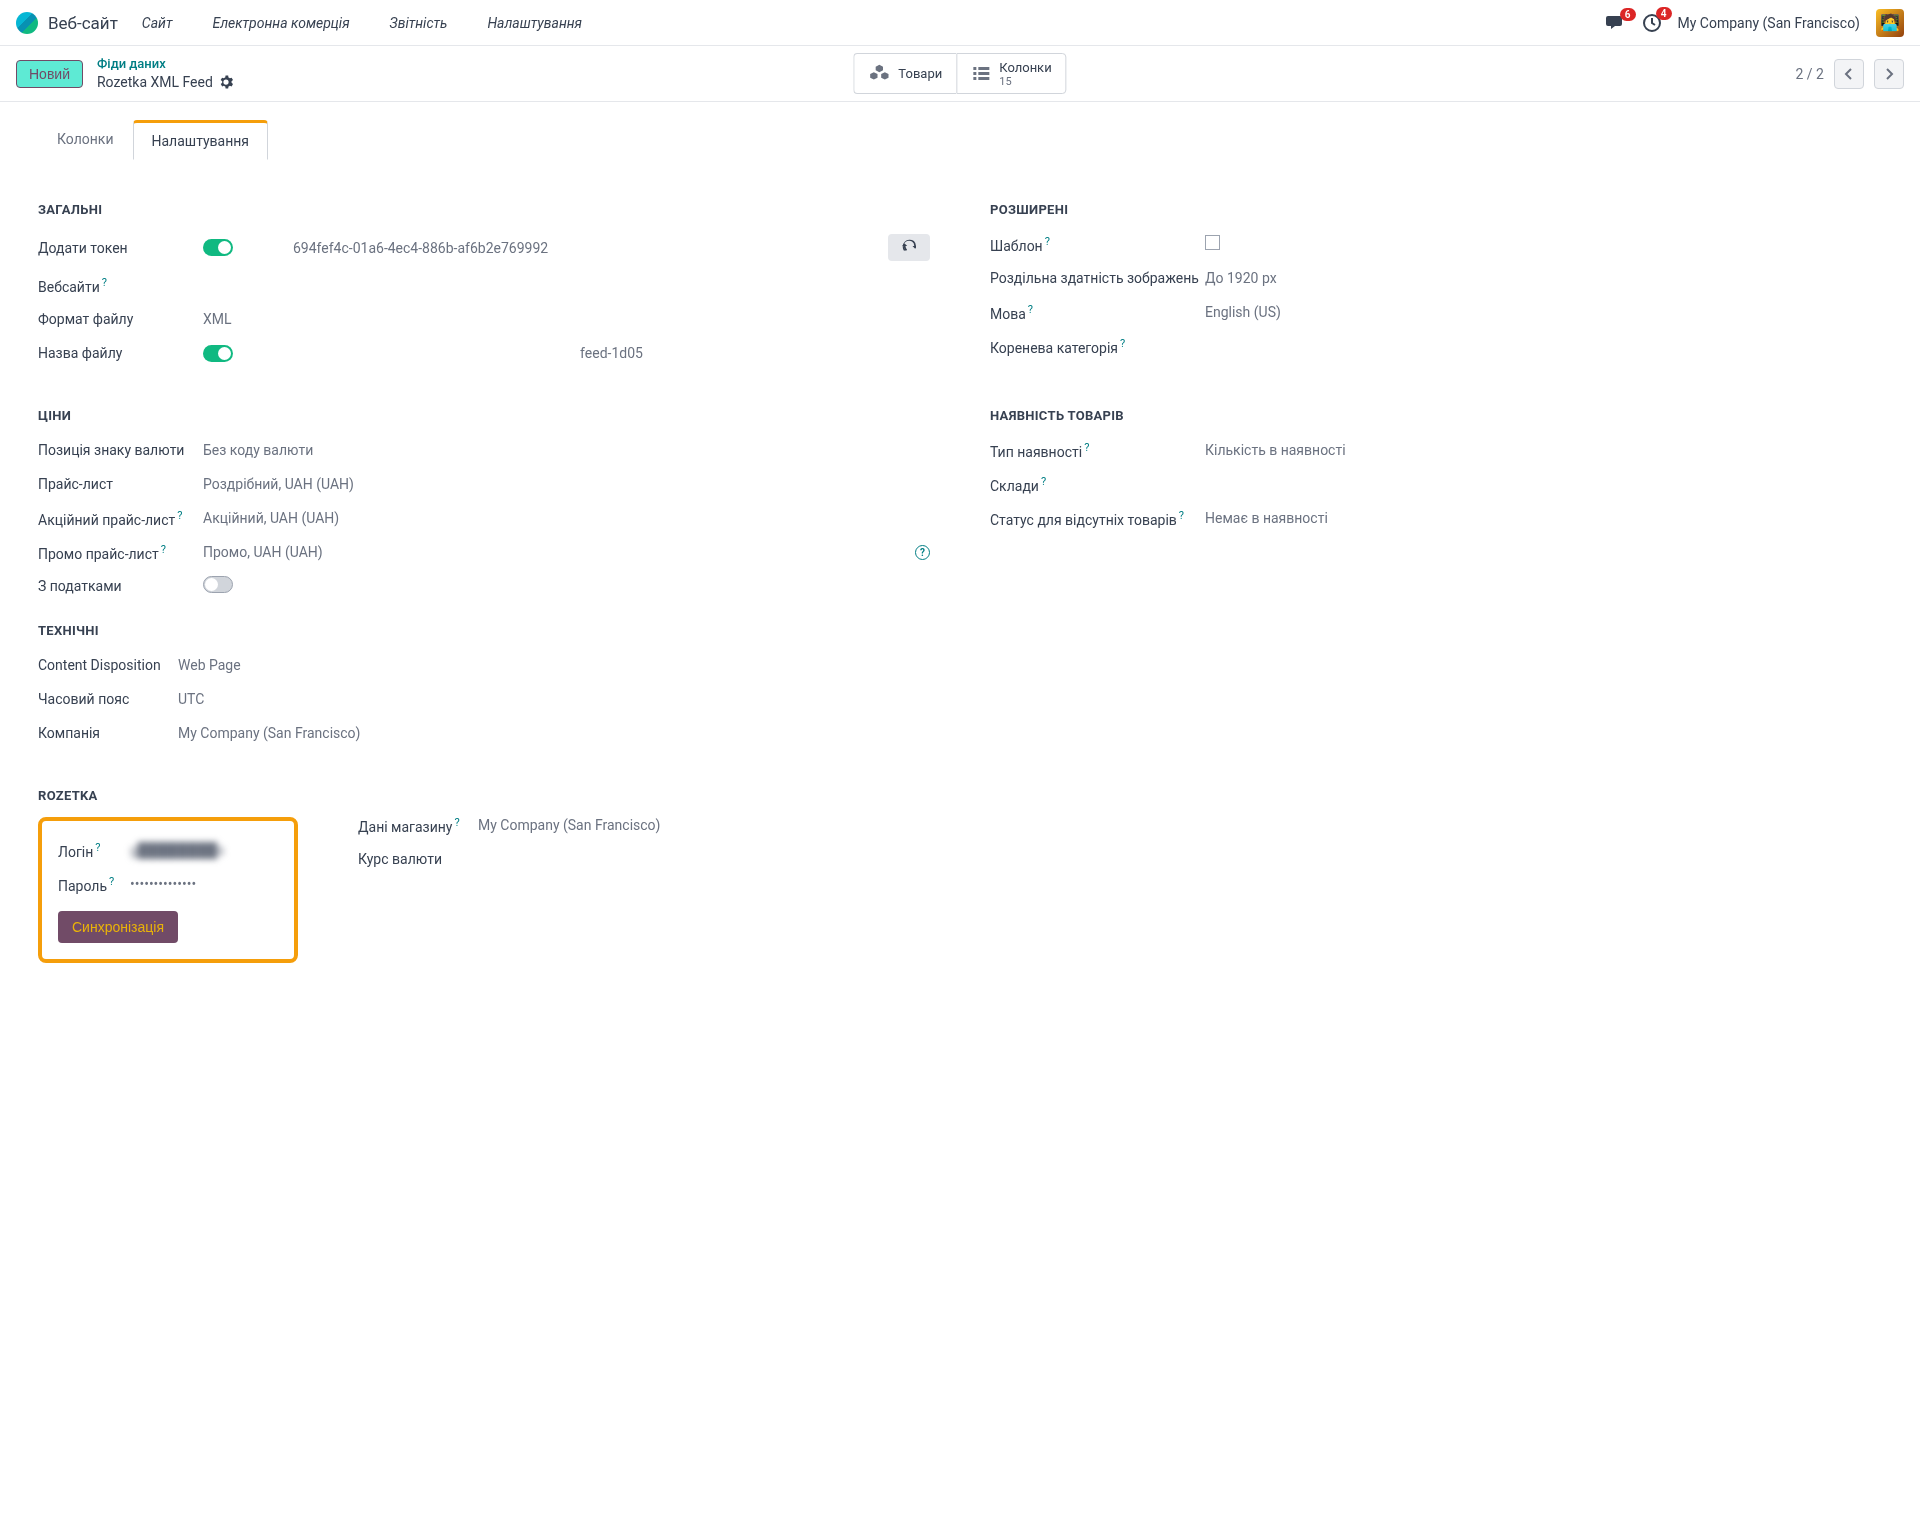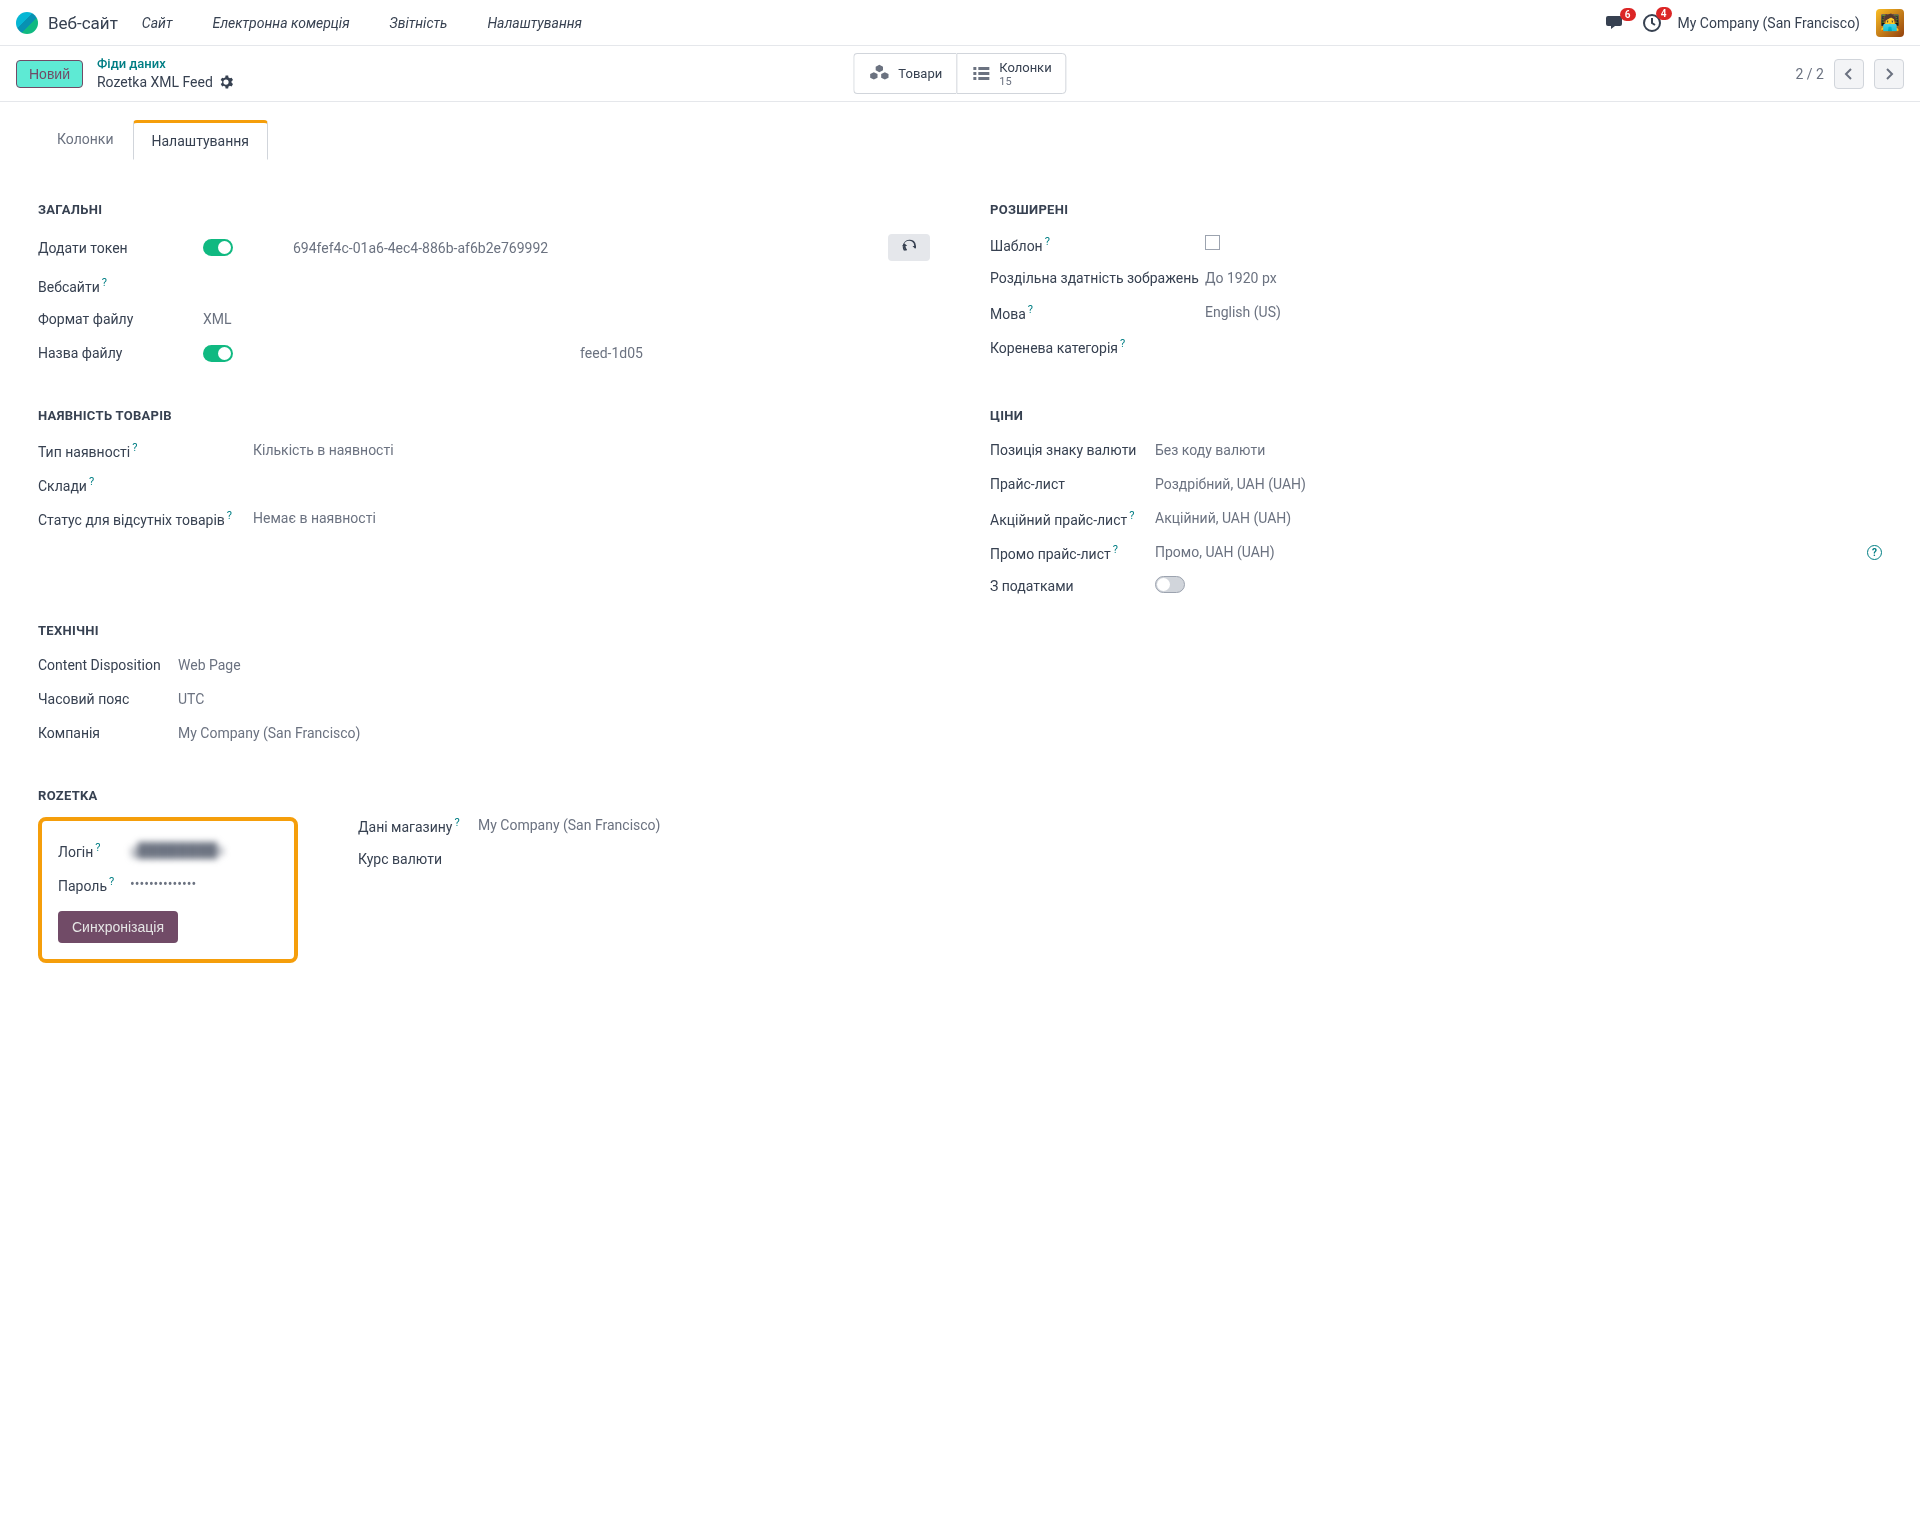--- a/index.html
+++ b/index.html
@@ -63,21 +63,21 @@
 .refresh-btn { background: #e5e7eb; border: none; padding: 5px 14px; border-radius: 4px; cursor: pointer; margin-left: 10px; }
 .checkbox { width: 15px; height: 15px; border: 1px solid #9ca3af; display: inline-block; }
 
 .token-row { display: flex; align-items: center; }
 .token-row .toggle { margin-right: 60px; }
 .token-row .token-val { flex: 1; color: #6b7280; }
 
 
 .highlight-box { border: 4px solid #f59e0b; border-radius: 8px; padding: 12px 16px 16px; margin-top: 4px; display: inline-block; min-width: 260px; }
 .highlight-box .row .label { width: 72px; }
-.sync-btn { background: #714b67; color: #e5e5e5; border: none; padding: 8px 14px; border-radius: 4px; cursor: pointer; margin-top: 10px; font-size: 14px; }
+.sync-btn { background: #714b67; color: #eab308; border: none; padding: 8px 14px; border-radius: 4px; cursor: pointer; margin-top: 10px; font-size: 14px; }
 
 .blur { filter: blur(3px); }
 </style>
 </head>
 <body>
 
 <div class="topnav">
   <div class="logo"></div>
   <div class="app-name">Веб-сайт</div>
   <div class="nav-links">
@@ -215,36 +215,20 @@
       </div>
       <div class="row">
         <div class="label wide"><span>Коренева категорія</span><span class="help">?</span></div>
         <div class="value"></div>
       </div>
     </div>
   </div>
 
   <div class="two-col" style="margin-top:20px">
     <div class="col">
-      <div class="section-heading">НАЯВНІСТЬ ТОВАРІВ</div>
-      <div class="row">
-        <div class="label wide"><span>Тип наявності</span><span class="help">?</span></div>
-        <div class="value">Кількість в наявності</div>
-      </div>
-      <div class="row">
-        <div class="label wide"><span>Склади</span><span class="help">?</span></div>
-        <div class="value"></div>
-      </div>
-      <div class="row">
-        <div class="label wide"><span>Статус для відсутніх товарів</span><span class="help">?</span></div>
-        <div class="value">Немає в наявності</div>
-      </div>
-    </div>
-
-    <div class="col">
       <div class="section-heading">ЦІНИ</div>
       <div class="row">
         <div class="label">Позиція знаку валюти</div>
         <div class="value">Без коду валюти</div>
       </div>
       <div class="row">
         <div class="label">Прайс-лист</div>
         <div class="value">Роздрібний, UAH (UAH)</div>
       </div>
       <div class="row">
@@ -254,20 +238,36 @@
       <div class="row">
         <div class="label"><span>Промо прайс-лист</span><span class="help">?</span></div>
         <div class="value" style="display:flex;align-items:center;justify-content:space-between">
           <span>Промо, UAH (UAH)</span>
           <span class="help-circle">?</span>
         </div>
       </div>
       <div class="row">
         <div class="label">З податками</div>
         <div class="value"><span class="toggle off"><span class="knob"></span></span></div>
+      </div>
+    </div>
+
+    <div class="col">
+      <div class="section-heading">НАЯВНІСТЬ ТОВАРІВ</div>
+      <div class="row">
+        <div class="label wide"><span>Тип наявності</span><span class="help">?</span></div>
+        <div class="value">Кількість в наявності</div>
+      </div>
+      <div class="row">
+        <div class="label wide"><span>Склади</span><span class="help">?</span></div>
+        <div class="value"></div>
+      </div>
+      <div class="row">
+        <div class="label wide"><span>Статус для відсутніх товарів</span><span class="help">?</span></div>
+        <div class="value">Немає в наявності</div>
       </div>
     </div>
   </div>
 
   <div style="margin-top:20px">
     <div class="section-heading">ТЕХНІЧНІ</div>
     <div class="row">
       <div class="label" style="width:140px">Content Disposition</div>
       <div class="value">Web Page</div>
     </div>

